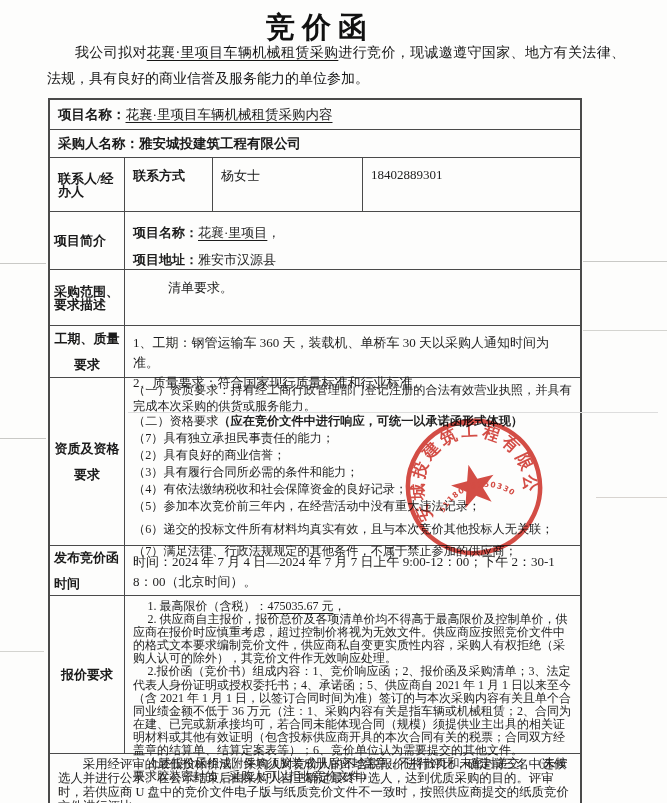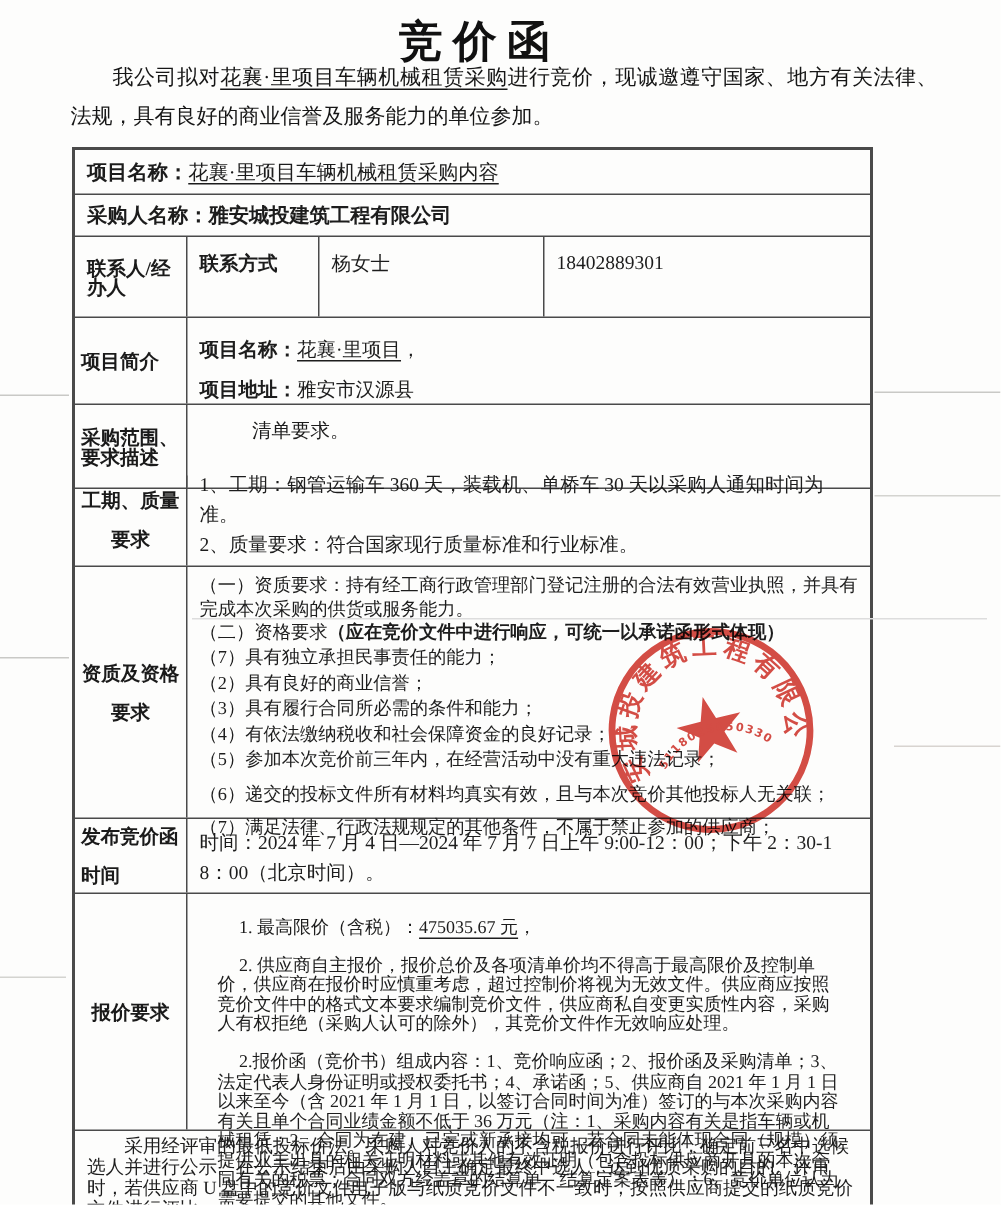--- a/index.html
+++ b/index.html
@@ -45,32 +45,32 @@
   .r2{height:28px;align-items:center;}
   .r3{height:54px;}
   .r3 .cell{padding:9px 8px;font-size:13px;}
   .r3 .c2{width:150px;flex:0 0 150px;border-right:1.5px solid #4a4a4a;}
   .r3 .c3{width:88px;flex:0 0 88px;border-right:1.5px solid #4a4a4a;font-weight:bold;}
   .r3 .c4{flex:1;font-family:"Liberation Serif",serif;}
   .r4{height:58px;}
   .r4 .content{padding-top:7px;line-height:27px;}
   .r4 .inlbl{font-weight:bold;}
   .r5{height:56px;gap:35px;}
-  .r5 .content{padding-top:9px;font-family:Liberation Mono, monospace;}
-  .r6{height:52px;align-items:flex-end;}
+  .r5 .content{padding-top:9px;}
+  .r6{height:52px;}
   .r6 .content{padding-top:7px;line-height:20px;}
   .r7{height:168px;}
   .r7 .content{font-size:12.2px;line-height:15.5px;padding-top:5px;}
   .r7 .qitem{margin-top:1.5px;}
   .r7 .gap{margin-top:7px;}
   .r8{height:50px;}
   .r8 .content{padding-top:6px;line-height:20px;font-size:13px;}
   .r9{height:158px;}
   .r9 .content{font-size:12px;line-height:13.1px;padding-top:4px;}
-  .r9 p{margin:12px;text-indent:1.2em;}
+  .r9 p{margin:0;text-indent:1.2em;}
   .r10{height:50px;}
   .r10 .content{font-size:12.4px;line-height:14px;padding-top:3px;}
   .r10 .content p{margin:0;text-indent:2em;}
   .lbl-center{justify-content:center;text-align:center;}
 
   
   .stamp{
     position:absolute;left:399px;top:412px;width:150px;height:150px;
     opacity:.88;mix-blend-mode:multiply;pointer-events:none;
   }

